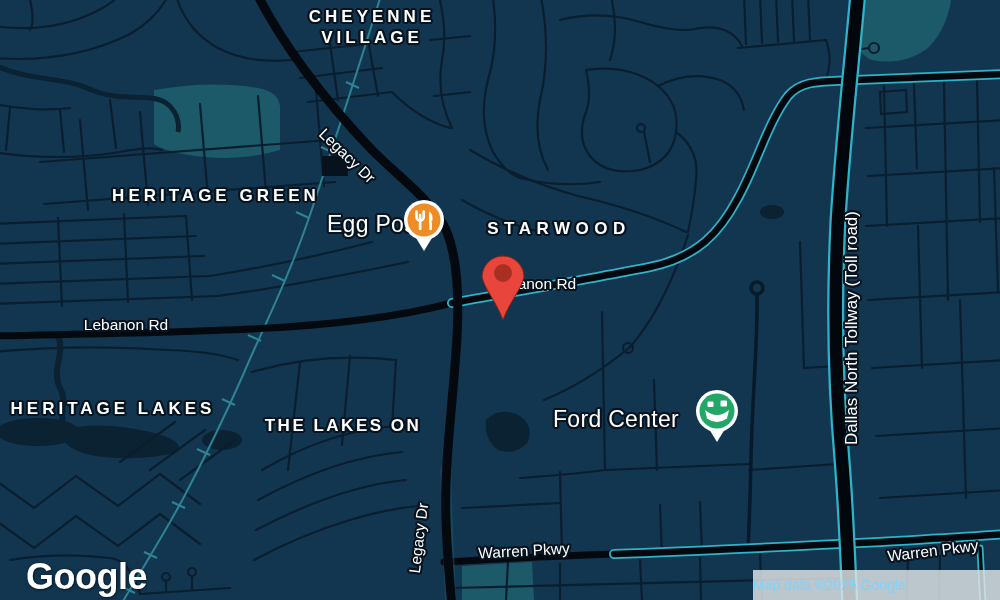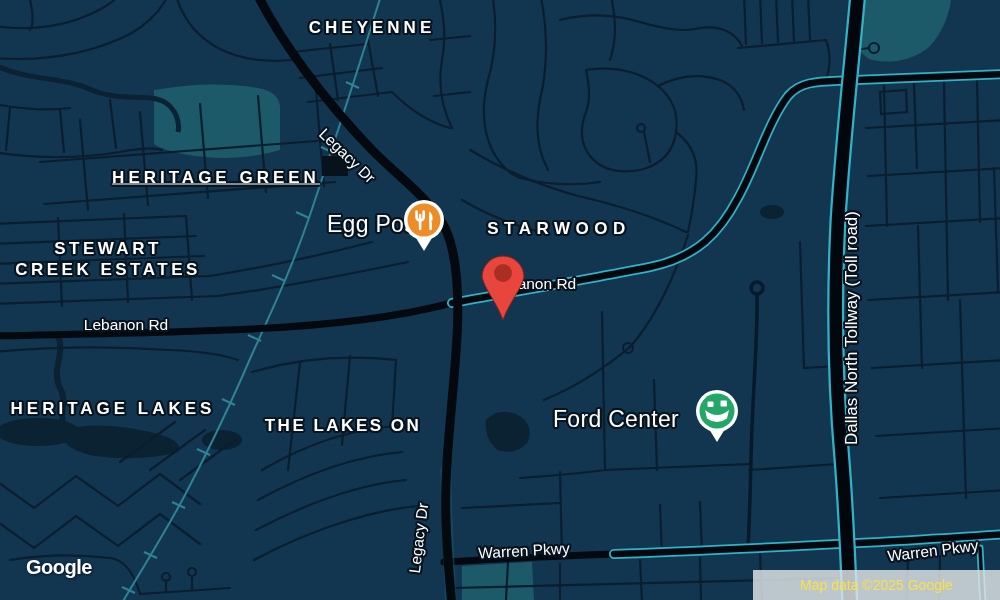--- a/index.html
+++ b/index.html
@@ -8,25 +8,25 @@
   #roads-svg{position:absolute;left:0;top:0;}
   .lbl{position:absolute;color:#fff;white-space:nowrap;transform:translate(-50%,-50%);
     text-shadow:-2px -1px 0 #08141f,2px -1px 0 #08141f,-2px 1px 0 #08141f,2px 1px 0 #08141f,
       0 -2px 0 #08141f,0 2px 0 #08141f,-2px 0 0 #08141f,2px 0 0 #08141f,
       -1px 2px 0 #08141f,1px -2px 0 #08141f,-1px -2px 0 #08141f,1px 2px 0 #08141f;}
   .nbh{font-weight:700;font-size:17px;letter-spacing:4px;text-align:center;line-height:21px;}
   .nbh .l2{display:block;}
   .poi-lbl{font-size:23px;font-weight:400;letter-spacing:.3px;}
   .road-lbl{font-size:15.5px;font-weight:400;}
   .pin{position:absolute;}
-  .google-logo{position:absolute;left:26px;top:556px;color:#fff;font-size:20px;font-weight:700;
+  .google-logo{position:absolute;left:26px;top:556px;color:#fff;font-size:36px;font-weight:700;
     letter-spacing:-.5px;text-shadow:0 0 3px rgba(5,15,25,.55),1px 1px 2px rgba(5,15,25,.55);}
   .attribution{position:absolute;right:0;bottom:0;height:30px;width:247px;
-    background:rgba(226,230,233,.82);color:#fde047;font-size:14px;line-height:30px;
-    text-align:center;}
+    background:rgba(226,230,233,.82);color:#7dd3fc;font-size:14px;line-height:30px;
+    }
 </style>
 </head>
 <body>
 
 <div id="map-root">
 
 <svg id="roads-svg" width="1000" height="600" viewBox="0 0 1000 600">
   <rect x="0" y="0" width="1000" height="600" fill="#123650"></rect>
 
   <g fill="#1D5A69" stroke="none">
@@ -197,23 +197,22 @@
     <path d="M 980,548 L 983,606" stroke="#04090F" stroke-width="3.5"></path>
 
     <path d="M 858,-8 C 852,60 843,140 838,220 C 834,300 835,380 842,460 C 846,510 848,560 850,608" stroke="#2FB3C9" stroke-width="17"></path>
     <path d="M 858,-8 C 852,60 843,140 838,220 C 834,300 835,380 842,460 C 846,510 848,560 850,608" stroke="#02070D" stroke-width="12.5"></path>
 
     <path d="M 446,470 C 446,510 449,560 451,608" stroke="#17566A" stroke-width="11" opacity=".55"></path>
     <path d="M 256,-8 C 280,40 322,98 372,150 C 402,180 432,200 446,230 C 458,258 460,300 456,352 C 452,410 444,468 446,520 C 447,556 450,582 452,608" stroke="#04090F" stroke-width="9"></path>
   </g>
 </svg>
 
-  <div class="lbl nbh" style="left:372px;top:27px;"><span>CHEYENNE</span></div>
-  <div class="lbl nbh" style="left:216px;top:177px;text-decoration:underline;">HERITAGE GREEN</div>
-  <div class="lbl nbh" style="left:108px;top:259px;letter-spacing:3.5px;"><span>STEWART</span><span class="l2">CREEK ESTATES</span></div>
+  <div class="lbl nbh" style="left:372px;top:27px;"><span>CHEYENNE</span><span class="l2">VILLAGE</span></div>
+  <div class="lbl nbh" style="left:216px;top:195px;">HERITAGE GREEN</div>
   <div class="lbl nbh" style="left:113px;top:408px;">HERITAGE LAKES</div>
   <div class="lbl nbh" style="left:559px;top:228px;letter-spacing:5.5px;">STARWOOD</div>
   <div class="lbl nbh" style="left:343px;top:425px;letter-spacing:2.5px;text-align:right;"><span>THE LAKES ON</span></div>
 
   <div class="lbl road-lbl" style="left:347px;top:156px;transform:translate(-50%,-50%) rotate(44deg);">Legacy Dr</div>
   <div class="lbl road-lbl" style="left:419px;top:538px;transform:translate(-50%,-50%) rotate(-83deg);">Legacy Dr</div>
   <div class="lbl road-lbl" style="left:126px;top:325px;">Lebanon Rd</div>
   <div class="lbl road-lbl" style="left:534px;top:284px;">Lebanon Rd</div>
   <div class="lbl road-lbl" style="left:524px;top:551px;transform:translate(-50%,-50%) rotate(-3deg);">Warren Pkwy</div>
   <div class="lbl road-lbl" style="left:933px;top:551px;transform:translate(-50%,-50%) rotate(-7deg);">Warren Pkwy</div>

